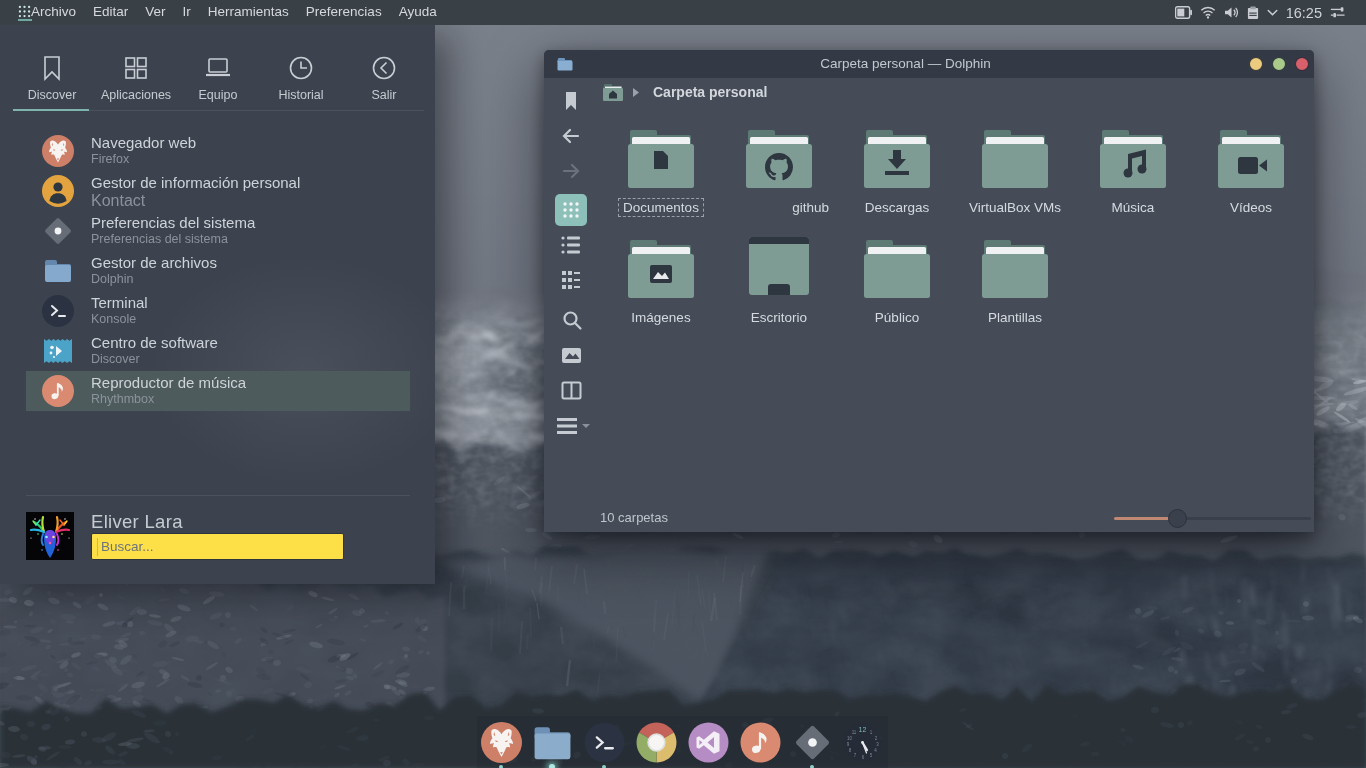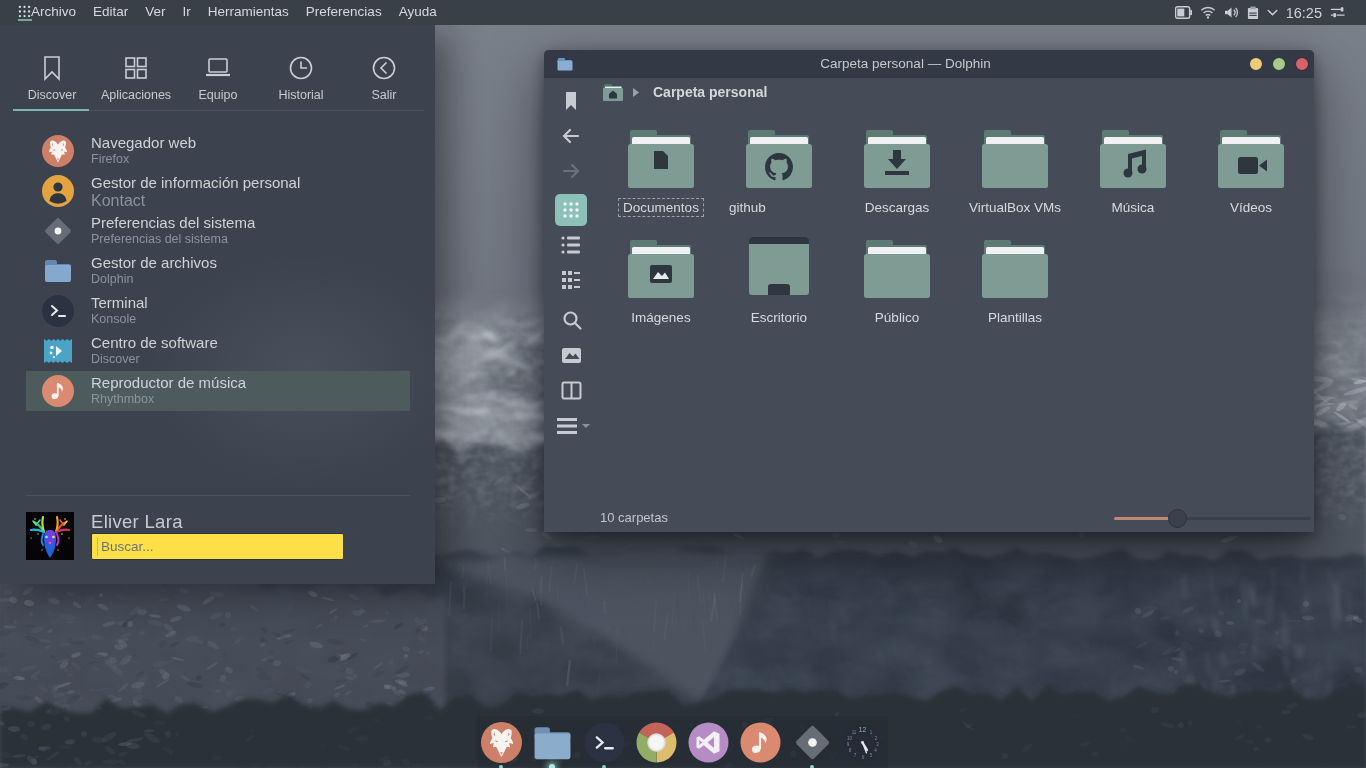--- a/index.html
+++ b/index.html
@@ -1444,21 +1444,21 @@
       </div>
 </div><div style="position:absolute; left:180px; top:77px; width:110px; text-align:center;">
 <div style="display:inline-block; width:66px; height:61px;"><svg width="66" height="61" viewBox="0 0 66 61">
 <path d="M2 3 h25 a2 2 0 0 1 2 2 v3 h32 a2 2 0 0 1 2 2 v12 h-61 v-17 a2 2 0 0 1 2-2 z" fill="#5e7a75"></path>
 <rect x="4" y="10" width="58" height="10" rx="1.5" fill="#eff1f2"></rect>
 <rect x="0" y="17" width="66" height="44" rx="2.5" fill="#7e9b94"></rect>
 <g transform="translate(33,40) scale(1.75) translate(-8,-8)">
             <path d="M8 0C3.58 0 0 3.58 0 8c0 3.54 2.29 6.53 5.47 7.59.4.07.55-.17.55-.38 0-.19-.01-.82-.01-1.49-2.01.37-2.53-.49-2.69-.94-.09-.23-.48-.94-.82-1.13-.28-.15-.68-.52-.01-.53.63-.01 1.08.58 1.23.82.72 1.21 1.87.87 2.33.66.07-.52.28-.87.51-1.07-1.78-.2-3.64-.89-3.64-3.95 0-.87.31-1.59.82-2.15-.08-.2-.36-1.02.08-2.12 0 0 .67-.21 2.2.82.64-.18 1.32-.27 2-.27s1.36.09 2 .27c1.53-1.04 2.2-.82 2.2-.82.44 1.1.16 1.92.08 2.12.51.56.82 1.27.82 2.15 0 3.07-1.87 3.75-3.65 3.95.29.25.54.73.54 1.48 0 1.07-.01 1.93-.01 2.2 0 .21.15.46.55.38A8.01 8.01 0 0 0 16 8c0-4.42-3.58-8-8-8z" fill="#2e3640"></path>
           </g>
         </svg></div>
-<div style="margin-top:6px; display:flex; justify-content:flex-start;">
+<div style="margin-top:6px; display:flex; justify-content:flex-end;">
         <span style="font-size:13.5px; color:#d6dae0; padding:1px 4px; border:1px dashed transparent;">github</span>
       </div>
 </div><div style="position:absolute; left:298px; top:77px; width:110px; text-align:center;">
 <div style="display:inline-block; width:66px; height:61px;"><svg width="66" height="61" viewBox="0 0 66 61">
 <path d="M2 3 h25 a2 2 0 0 1 2 2 v3 h32 a2 2 0 0 1 2 2 v12 h-61 v-17 a2 2 0 0 1 2-2 z" fill="#5e7a75"></path>
 <rect x="4" y="10" width="58" height="10" rx="1.5" fill="#eff1f2"></rect>
 <rect x="0" y="17" width="66" height="44" rx="2.5" fill="#7e9b94"></rect>
 <path d="M29 23 h8 v9 h5 l-9 10 -9-10 h5 z" fill="#2e3640"></path>
           <rect x="21" y="44" width="24" height="4" fill="#2e3640"></rect>
         </svg></div>

